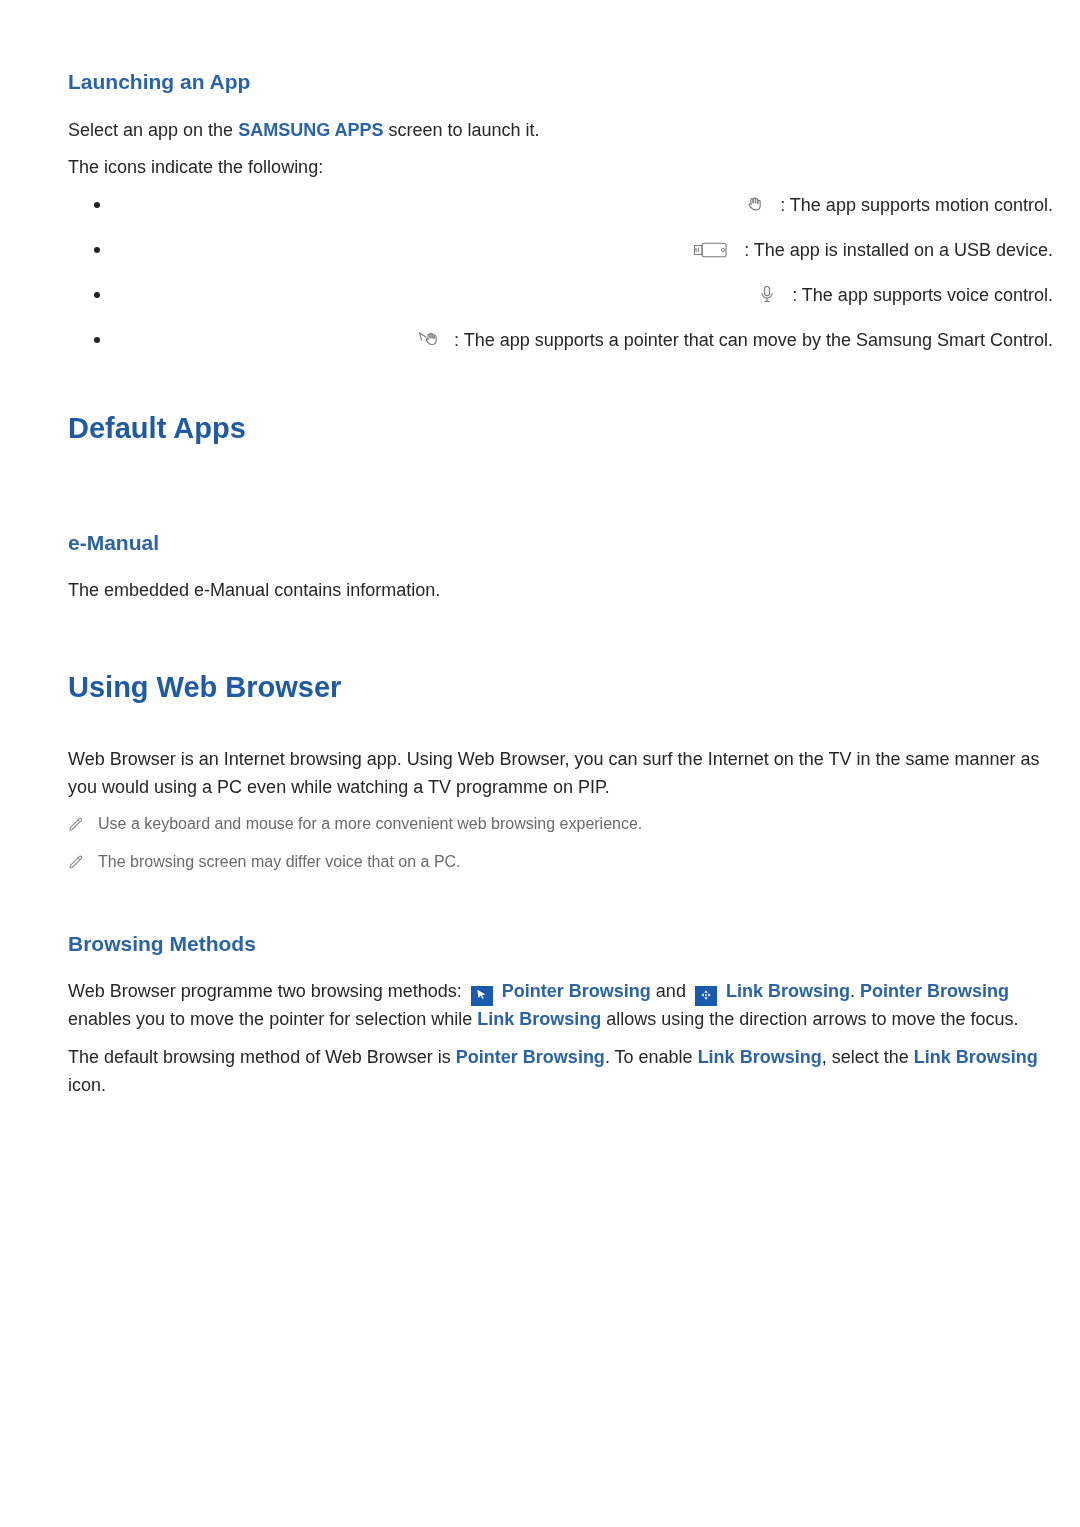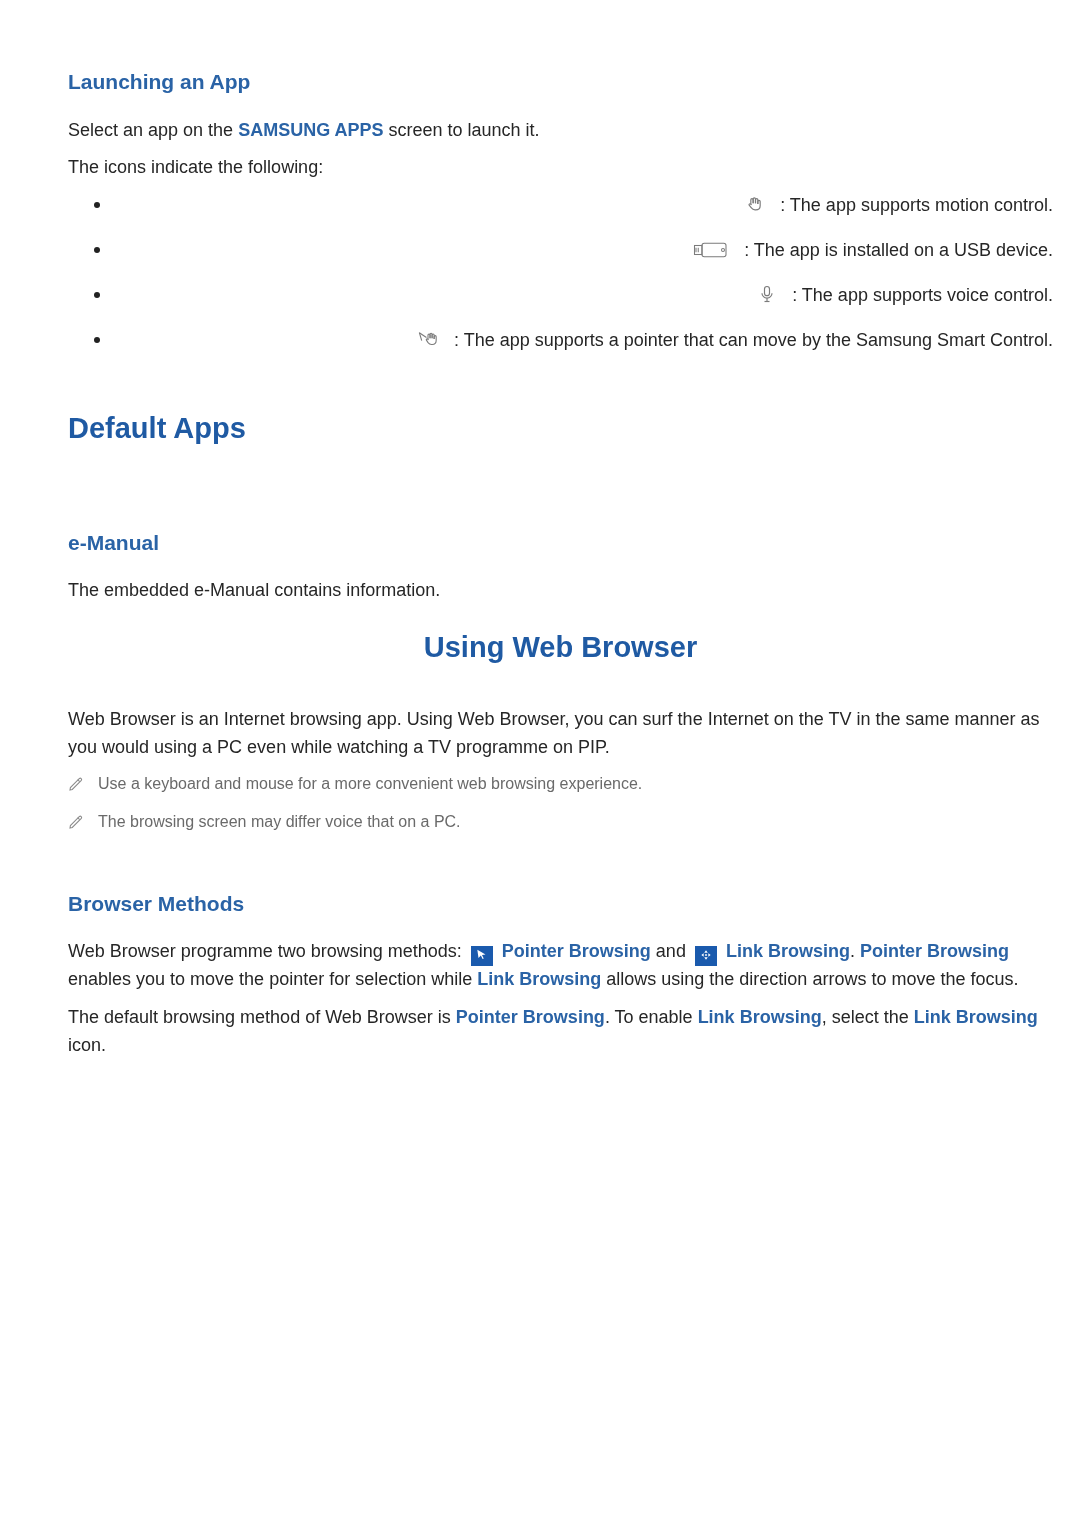--- a/index.html
+++ b/index.html
@@ -143,21 +143,21 @@
     </li>
   </ul>
 
   <div class="h-main">Default Apps</div>
 
   <div class="spacer-m"></div>
 
   <div class="h-sub">e-Manual</div>
   <div class="p">The embedded e-Manual contains information.</div>
 
-  <div class="h-main" style="margin-top:20px;text-align:center;">Using Web Browser</div>
+  <div class="h-main" style="margin-top:60px;">Using Web Browser</div>
   <div class="p">Web Browser is an Internet browsing app. Using Web Browser, you can surf the Internet on the TV in the same manner as you would using a PC even while watching a TV programme on PIP.</div>
 
   <div class="noteblock">
     <div class="note-row">
       <span class="pencil">
         <svg width="16" height="16" viewBox="0 0 24 24" fill="none" stroke="#8c8c8c" stroke-width="1.6">
           <path d="M3 21l3.4-.9L20 6.5a2 2 0 0 0-2.8-2.8L3.6 17.3 3 21z"></path>
           <path d="M14.5 5.5l3 3"></path>
         </svg>
       </span>
@@ -169,21 +169,21 @@
           <path d="M3 21l3.4-.9L20 6.5a2 2 0 0 0-2.8-2.8L3.6 17.3 3 21z"></path>
           <path d="M14.5 5.5l3 3"></path>
         </svg>
       </span>
       <span>The browsing screen may differ voice that on a PC.</span>
     </div>
   </div>
 
   <div class="spacer-m"></div>
 
-  <div class="h-sub">Browser Methods</div>
+  <div class="h-sub">Browsing Methods</div>
 
   <div class="p">
     <span>Web Browser programme two browsing methods: </span><span class="inline-icon-box">
       <svg width="14" height="14" viewBox="0 0 24 24" fill="#fff" style="vertical-align:-2px;">
           <path d="M4 3l14 8-6 1 3 6-2 1-3-6-4 4z"></path>
         </svg>
     </span>
     <span class="bold-blue">Pointer Browsing</span><span> and </span><span class="inline-icon-box">
       <svg width="14" height="14" viewBox="0 0 24 24" fill="#fff" style="vertical-align:-2px;">
         <path d="M12 4l3 4h-6zM12 20l-3-4h6zM4 12l4-3v6zM20 12l-4 3v-6z"></path>

